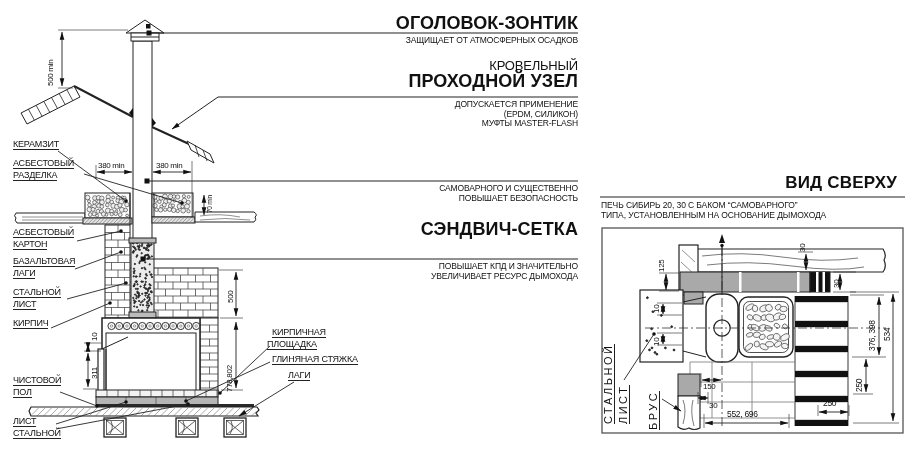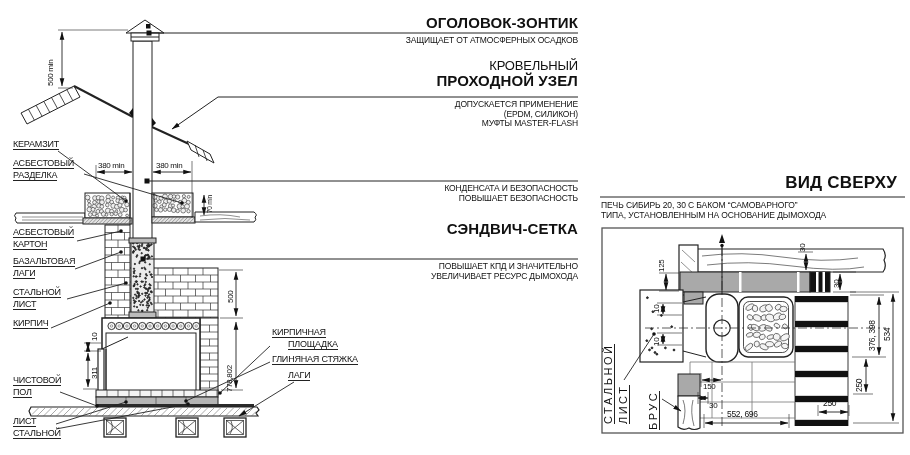--- a/index.html
+++ b/index.html
@@ -7,21 +7,21 @@
          font-family:"Liberation Sans",sans-serif;color:#111;}
   #art{position:absolute;left:0;top:0;}
   .t{position:absolute;white-space:nowrap;color:#111;}
   .r{transform-origin:0 0;transform:rotate(-90deg);}
   .u{border-bottom:1px solid #222;padding-bottom:0px;}
   .pl{font-size:9px;letter-spacing:-0.2px;line-height:10px;}
   .dm{font-size:8px;letter-spacing:-0.3px;}
   .dm2{font-size:6.5px;letter-spacing:-0.3px;}
   .ann{position:absolute;left:383px;width:195px;text-align:right;}
   .k{font-weight:normal;font-size:13px;line-height:13.5px;letter-spacing:-0.2px;}
-  .h{font-weight:bold;font-size:15px;line-height:16px;letter-spacing:0.1px;}
+  .h{font-weight:bold;font-size:18px;line-height:16px;letter-spacing:0.1px;}
   .d{font-size:8.5px;line-height:9.6px;letter-spacing:-0.15px;}
   .rt{font-weight:bold;font-size:17px;letter-spacing:0.2px;}
   .sub{font-size:8.5px;line-height:10.5px;letter-spacing:-0.1px;}
   .vlab{font-size:11px;letter-spacing:2.5px;border-bottom:1px solid #222;}
 </style>
 </head>
 <body>
 
 <div id="stage">
 
@@ -606,21 +606,21 @@
     <div class="k">КРОВЕЛЬНЫЙ</div>
     <div class="h">ПРОХОДНОЙ УЗЕЛ</div>
   </div>
   <div class="ann" style="top:100px">
     <div class="d">ДОПУСКАЕТСЯ ПРИМЕНЕНИЕ</div>
     <div class="d">(EPDM, СИЛИКОН)</div>
     <div class="d">МУФТЫ MASTER-FLASH</div>
   </div>
 
   <div class="ann" style="top:184px">
-    <div class="d">КОНДЕНСАТА И БЕЗОПАСНОСТЬ</div>
+    <div class="d">САМОВАРНОГО И СУЩЕСТВЕННО</div>
     <div class="d">ПОВЫШАЕТ БЕЗОПАСНОСТЬ</div>
   </div>
 
   <div class="ann" style="top:221px">
     <div class="h">СЭНДВИЧ-СЕТКА</div>
   </div>
   <div class="ann" style="top:262px">
     <div class="d">ПОВЫШАЕТ КПД И ЗНАЧИТЕЛЬНО</div>
     <div class="d">УВЕЛИЧИВАЕТ РЕСУРС ДЫМОХОДА</div>
   </div>
@@ -633,21 +633,21 @@
   <div class="t pl u" style="left:13px;top:256px">БАЗАЛЬТОВАЯ</div>
   <div class="t pl u" style="left:13px;top:268px">ЛАГИ</div>
   <div class="t pl u" style="left:13px;top:287px">СТАЛЬНОЙ</div>
   <div class="t pl u" style="left:13px;top:299px">ЛИСТ</div>
   <div class="t pl u" style="left:13px;top:318px">КИРПИЧ</div>
   <div class="t pl u" style="left:13px;top:375px">ЧИСТОВОЙ</div>
   <div class="t pl u" style="left:13px;top:387px">ПОЛ</div>
   <div class="t pl u" style="left:13px;top:416px">ЛИСТ</div>
   <div class="t pl u" style="left:13px;top:428px">СТАЛЬНОЙ</div>
   <div class="t pl u" style="left:272px;top:327px">КИРПИЧНАЯ</div>
-  <div class="t pl u" style="left:288px;top:339px">ПЛОЩАДКА</div>
+  <div class="t pl u" style="left:267px;top:339px">ПЛОЩАДКА</div>
   <div class="t pl u" style="left:272px;top:354px">ГЛИНЯНАЯ СТЯЖКА</div>
   <div class="t pl u" style="left:288px;top:370px">ЛАГИ</div>
 
   <div class="t dm r" style="left:46px;top:86px">500 min</div>
   <div class="t dm" style="left:98px;top:161px">380 min</div>
   <div class="t dm" style="left:156px;top:161px">380 min</div>
   <div class="t dm2 r" style="left:206px;top:213px">70 min</div>
   <div class="t dm r" style="left:226px;top:303px">500</div>
   <div class="t dm r" style="left:225px;top:392px">778,802</div>
   <div class="t dm r" style="left:90px;top:341px">10</div>

